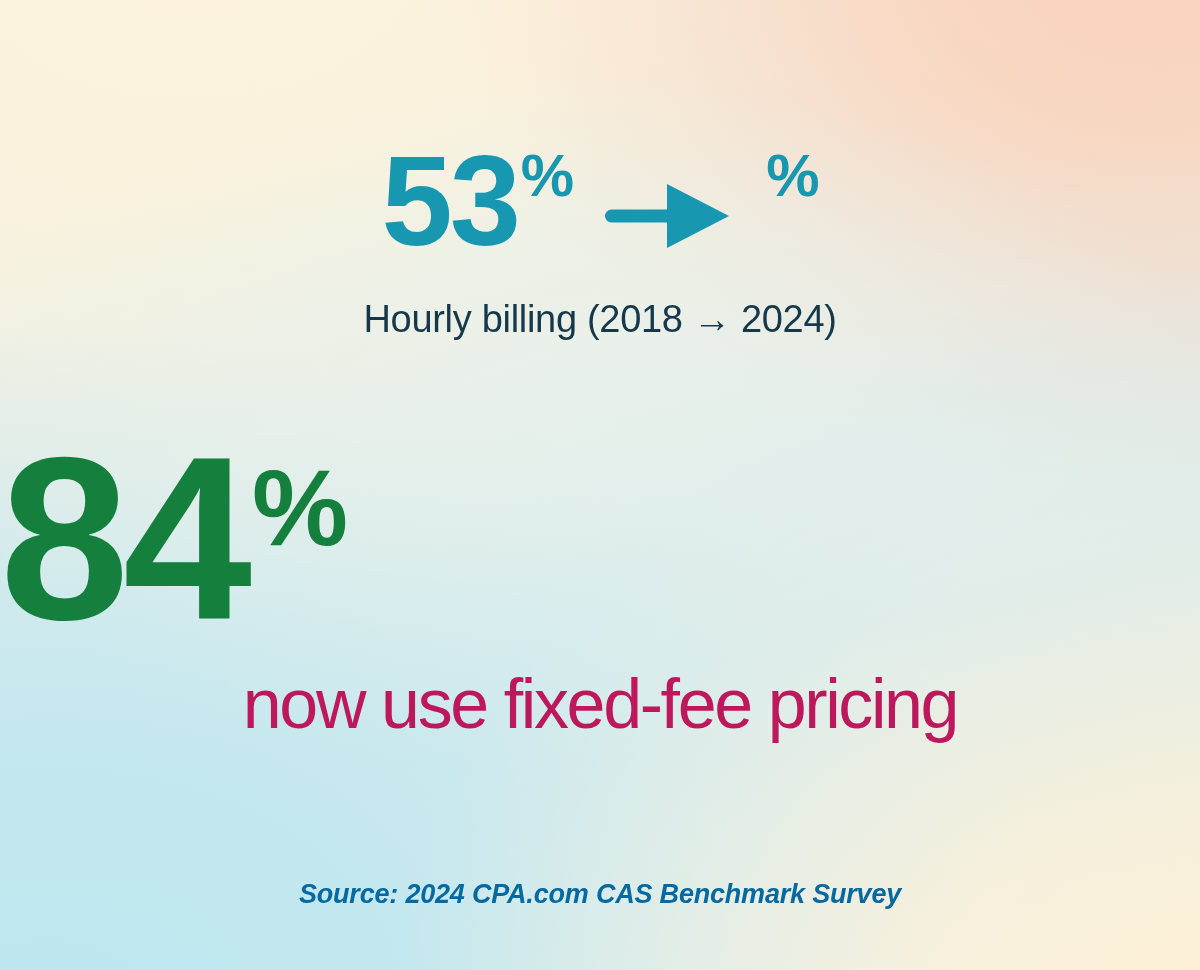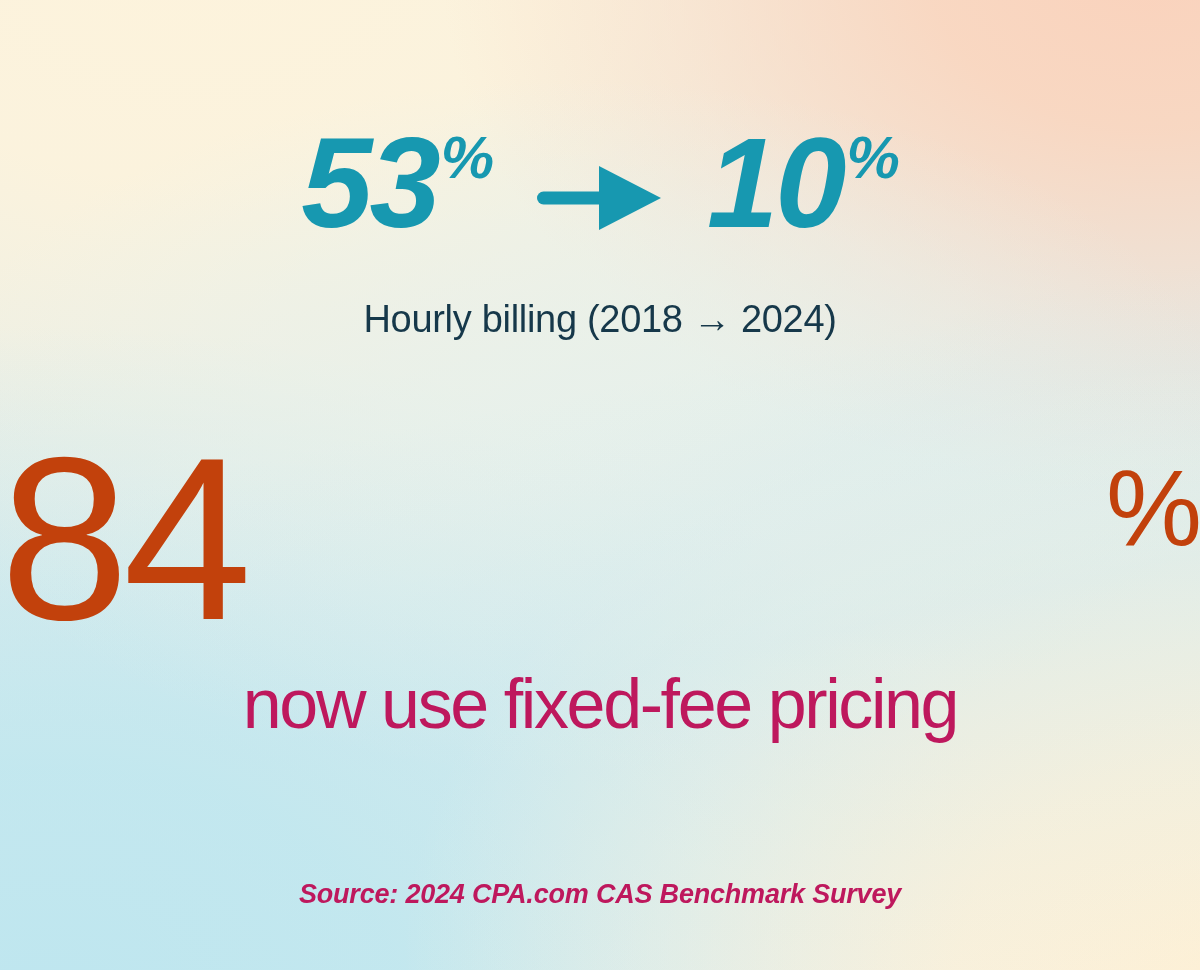--- a/index.html
+++ b/index.html
@@ -72,26 +72,25 @@
     position: relative;
     z-index: 1;
     width: 1200px;
     height: 970px;
   }
 
   .block { position: absolute; width: 100%; text-align: center; }
 
   
   #comparison-row {
-    top: 120px;
+    top: 138px;
     display: flex;
     align-items: flex-start;
     justify-content: center;
-    gap: 12px;
-    font-style: italic;
+    gap: 0;
   }
 
   .stat-pair {
     display: inline-flex;
     align-items: flex-start;
     color: #1798B0;
     font-weight: 700;
     letter-spacing: -3px;
   }
   .stat-pair .num {
@@ -125,23 +124,23 @@
     font-size: 38px;
     font-weight: 400;
     letter-spacing: -0.3px;
   }
 
   
   #hero-stat {
     top: 440px;
     display: flex;
     align-items: flex-start;
-    justify-content: space-between;
-    color: #c2410c;
-    font-weight: 400;
+    justify-content: flex-start;
+    color: #15803d;
+    font-weight: 700;
   }
   #hero-stat .num {
     font-size: 232px;
     line-height: 0.85;
     letter-spacing: -6px;
     display: block;
   }
   #hero-stat .pct {
     font-size: 108px;
     line-height: 1;
@@ -156,21 +155,21 @@
     color: #be185d;
     font-size: 70px;
     font-weight: 500;
     letter-spacing: -2.4px;
     line-height: 1.05;
   }
 
   
   #source-line {
     top: 879px;
-    color: #be185d;
+    color: #0369a1;
     font-size: 27px;
     font-style: italic;
     font-weight: 700;
     letter-spacing: -0.2px;
   }
 </style>
 </head>
 <body>
 
 <div id="backdrop">
@@ -194,21 +193,20 @@
     <span id="trend-arrow">
       <svg width="130" height="72" viewBox="0 0 130 72" aria-hidden="true">
 
         <rect x="2" y="29.5" width="74" height="13" rx="6.5" fill="#1798B0"></rect>
 
         <path d="M 64 4 L 126 36 L 64 68 Z" fill="#1798B0"></path>
       </svg>
     </span>
 
     <span class="stat-pair">
-      <span class="num">10</span>
       <span class="pct">%</span>
     </span>
 
   </div>
 
   <div class="block" id="comparison-caption">Hourly billing (2018 → 2024)</div>
 
   <div class="block" id="hero-stat">
     <span class="num">84</span>
     <span class="pct">%</span>

